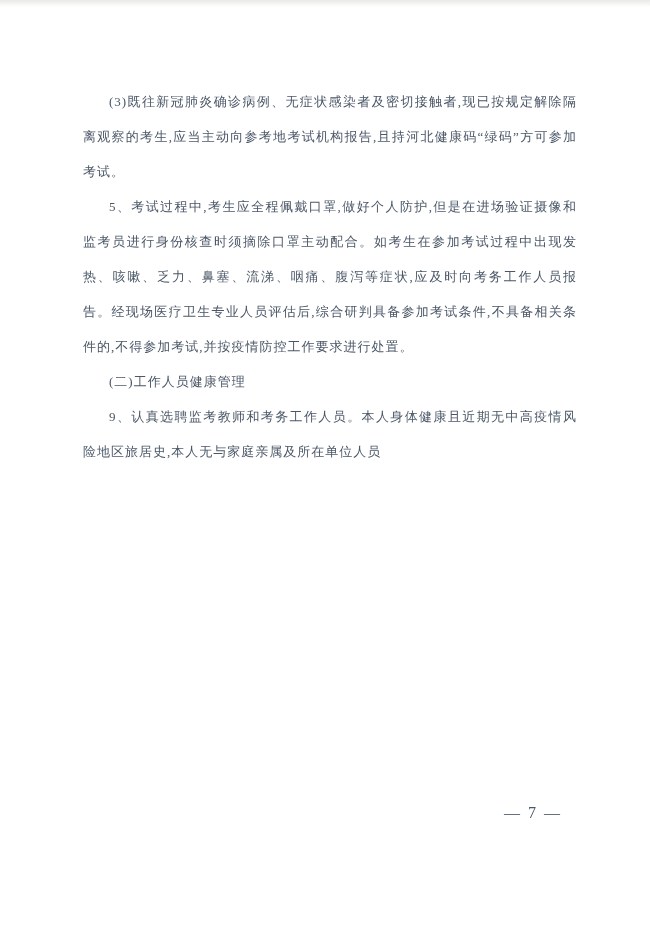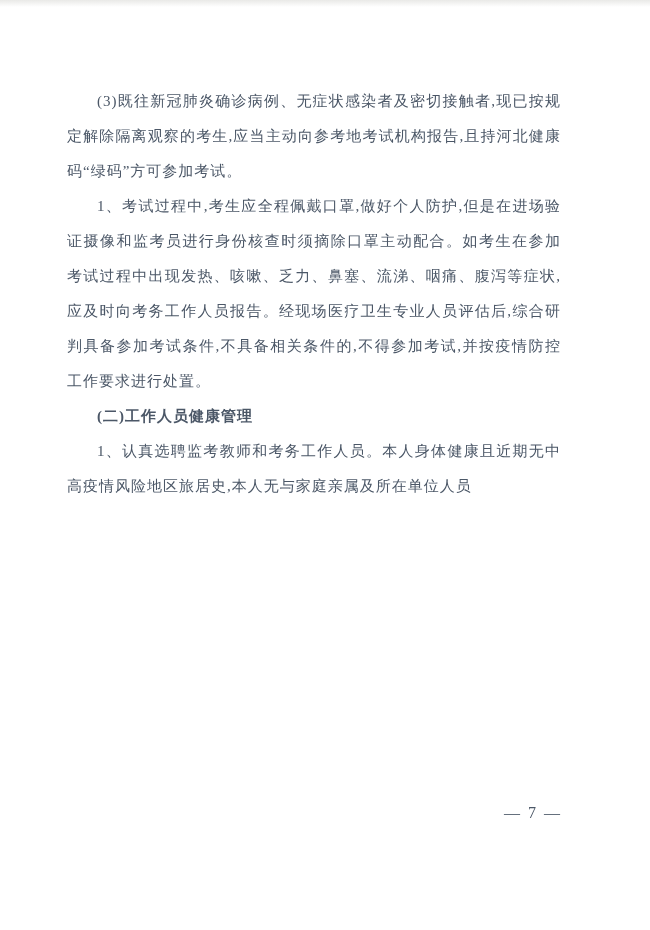--- a/index.html
+++ b/index.html
@@ -18,56 +18,56 @@
   
   .scan-edge-top {
     position: absolute;
     top: 0; left: 0; right: 0;
     height: 7px;
     background: linear-gradient(#e9e9e7, rgba(255,255,255,0));
     pointer-events: none;
   }
   .doc-content {
     position: absolute;
-    left: 67px;
+    left: 83px;
     top: 84px;
     width: 494px;
     color: #4b5767;
-    font-size: 15px;
+    font-size: 13px;
     line-height: 35px;
     text-align: justify;
     text-justify: inter-character;
     letter-spacing: 1px;
   }
   .doc-content p {
     margin: 0;
     padding: 0;
     text-indent: 2em;
     word-break: break-all;
   }
   .doc-content p.heading {
-    font-weight: 700;
+    font-weight: 400;
   }
   .page-number {
     position: absolute;
     top: 804px;
     right: 88px;
     color: #4b5767;
     font-size: 16px;
     letter-spacing: 2px;
     white-space: nowrap;
   }
 </style>
 </head>
 <body>
 
 <div class="page">
   <div class="scan-edge-top"></div>
 
   <div class="doc-content">
     <p>(3)既往新冠肺炎确诊病例、无症状感染者及密切接触者,现已按规定解除隔离观察的考生,应当主动向参考地考试机构报告,且持河北健康码“绿码”方可参加考试。</p>
-    <p>1、考试过程中,考生应全程佩戴口罩,做好个人防护,但是在进场验证摄像和监考员进行身份核查时须摘除口罩主动配合。如考生在参加考试过程中出现发热、咳嗽、乏力、鼻塞、流涕、咽痛、腹泻等症状,应及时向考务工作人员报告。经现场医疗卫生专业人员评估后,综合研判具备参加考试条件,不具备相关条件的,不得参加考试,并按疫情防控工作要求进行处置。</p>
+    <p>5、考试过程中,考生应全程佩戴口罩,做好个人防护,但是在进场验证摄像和监考员进行身份核查时须摘除口罩主动配合。如考生在参加考试过程中出现发热、咳嗽、乏力、鼻塞、流涕、咽痛、腹泻等症状,应及时向考务工作人员报告。经现场医疗卫生专业人员评估后,综合研判具备参加考试条件,不具备相关条件的,不得参加考试,并按疫情防控工作要求进行处置。</p>
     <p class="heading">(二)工作人员健康管理</p>
-    <p>1、认真选聘监考教师和考务工作人员。本人身体健康且近期无中高疫情风险地区旅居史,本人无与家庭亲属及所在单位人员</p>
+    <p>9、认真选聘监考教师和考务工作人员。本人身体健康且近期无中高疫情风险地区旅居史,本人无与家庭亲属及所在单位人员</p>
   </div>
 
   <div class="page-number">— 7 —</div>
 </div>
 
 </body></html>

